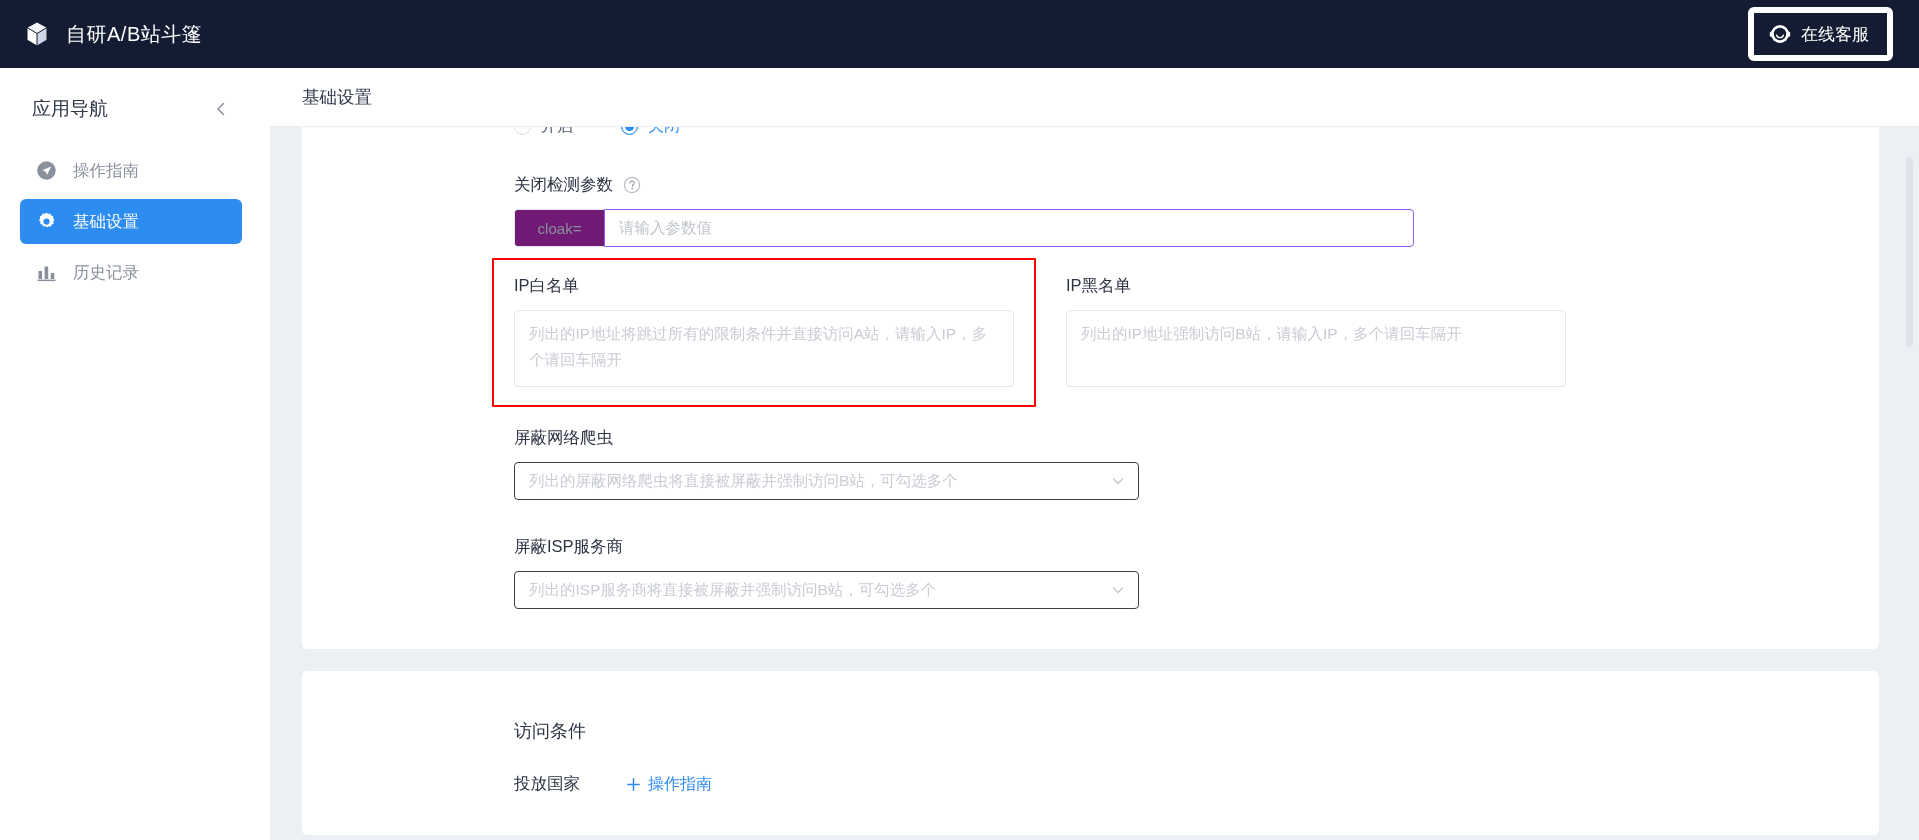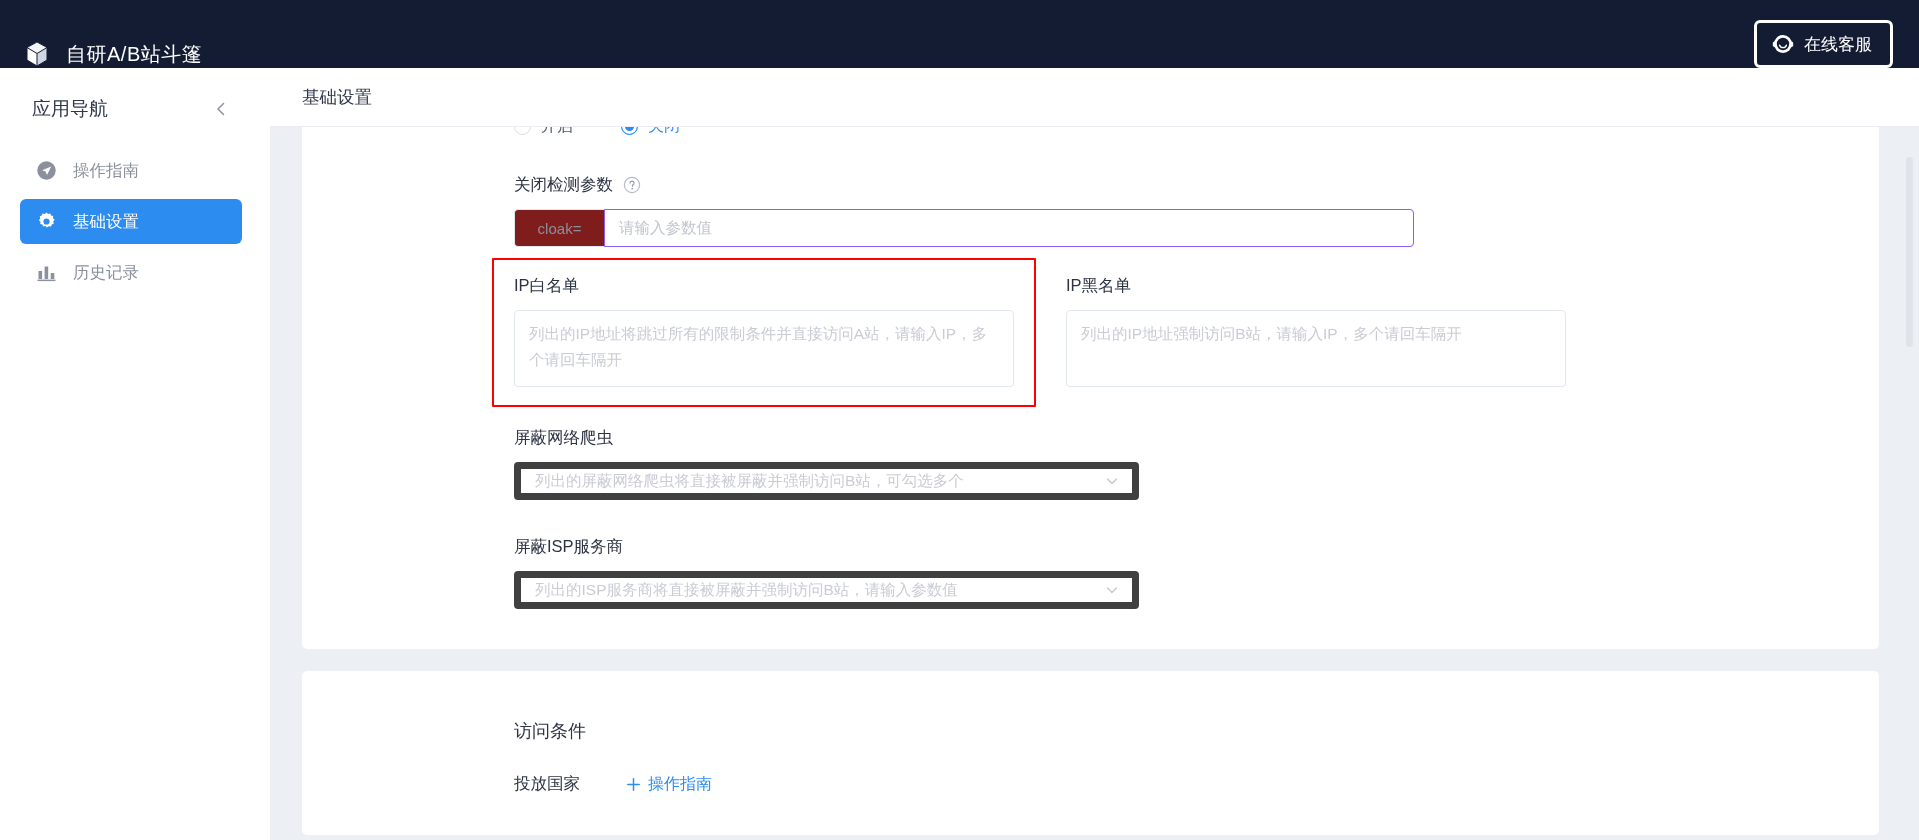--- a/index.html
+++ b/index.html
@@ -6,30 +6,30 @@
   html, body {
     width: 1919px; height: 840px;
     font-family: "Liberation Sans", "DejaVu Sans", sans-serif;
     background: #ffffff; overflow: hidden;
   }
   .app { position: relative; width: 1919px; height: 840px; display: flex; flex-direction: column; }
 
   
   .topbar {
     height: 68px; min-height: 68px; background: #141c33;
-    display: flex; align-items: flex-end; justify-content: space-between;
+    display: flex; align-items: center; justify-content: space-between;
     padding: 0 26px 0 24px;
     gap: 28px;
   }
   .brand { display: flex; align-items: center; gap: 16px; }
   .brand-icon { width: 26px; height: 28px; display: block; }
   .brand-title { color: #ffffff; font-size: 20px; letter-spacing: .5px; white-space: nowrap; }
   .support-btn {
     display: flex; align-items: center; gap: 9px;
-    border: 3px solid #ffffff; border-radius: 6px;
+    border: 6px solid #ffffff; border-radius: 6px;
     padding: 9px 18px 9px 14px; background: transparent; cursor: pointer;
   }
   .support-label { color: #ffffff; font-size: 17px; white-space: nowrap; }
   .headset-icon { width: 24px; height: 24px; display: block; }
 
   
   .body-row { flex: 1; display: flex; min-height: 0; background: #eceff4; }
 
   
   .sidebar {
@@ -88,21 +88,21 @@
   .field-label {
     font-size: 16.5px; color: #2c3342; display: flex; align-items: center; gap: 10px;
     margin-bottom: 13px;
   }
   .help-icon { width: 18px; height: 18px; display: block; cursor: pointer; }
 
   .input-group { display: flex; width: 900px; height: 38px; }
   .input-addon {
     display: flex; align-items: center; justify-content: center;
     min-width: 90px; padding: 0 16px; font-size: 15px; color: #8a909c;
-    background: #7f1d1d; border: 1px solid #e3e7ee; border-right: none;
+    background: #701a75; border: 1px solid #e3e7ee; border-right: none;
     border-radius: 4px 0 0 4px;
   }
   .text-input {
     flex: 1; border: 1px solid #8b5cf6; border-radius: 0 4px 4px 0;
     padding: 0 14px; font-size: 15.5px; color: #30384a; outline: none;
     font-family: inherit; background: #ffffff;
   }
   .text-input::placeholder { color: #c2c6cf; }
 
   .two-col { display: flex; gap: 52px; margin-top: 28px; }
@@ -113,21 +113,21 @@
     border: 2px solid #ff0000; pointer-events: none; border-radius: 1px;
   }
   .textarea {
     width: 100%; height: 77px; resize: none; border: 1px solid #e3e7ee;
     border-radius: 4px; padding: 10px 14px; font-size: 15.5px; line-height: 26px;
     color: #30384a; outline: none; font-family: inherit; background: #ffffff;
   }
   .textarea::placeholder { color: #c9ccd4; }
 
   .select-box {
-    width: 625px; height: 38px; border: 7px solid #404040; border-radius: 4px;
+    width: 625px; height: 38px; border: 1px solid #404040; border-radius: 4px;
     display: flex; align-items: center; padding: 0 12px 0 14px; cursor: pointer;
     background: #ffffff;
   }
   .select-placeholder { flex: 1; font-size: 15.5px; color: #c9ccd4; white-space: nowrap; overflow: hidden; }
   .chevron { width: 16px; height: 16px; color: #c3c7cf; flex: none; }
 
   .card2-inner { padding: 48px 40px 0 212px; }
   .section-title { font-size: 18px; color: #2c3342; margin-bottom: 30px; }
   .country-row { display: flex; align-items: center; gap: 46px; margin-top: 29px; }
   .country-label { font-size: 16.5px; color: #2c3342; white-space: nowrap; }
@@ -293,21 +293,21 @@
                   </svg>
                 </span>
               </div>
             </div>
 
             <div class="field">
               <div class="field-label">
                 <span>屏蔽ISP服务商</span>
               </div>
               <div class="select-box">
-                <span class="select-placeholder">列出的ISP服务商将直接被屏蔽并强制访问B站，请输入参数值</span>
+                <span class="select-placeholder">列出的ISP服务商将直接被屏蔽并强制访问B站，可勾选多个</span>
                 <span class="chevron">
                   <svg viewBox="0 0 16 16" width="16" height="16" fill="none">
                     <path d="M3.5 6 L8 10.5 L12.5 6" stroke="currentColor" stroke-width="1.3" stroke-linecap="round" stroke-linejoin="round"></path>
                   </svg>
                 </span>
               </div>
             </div>
 
           </div>
         </div>

